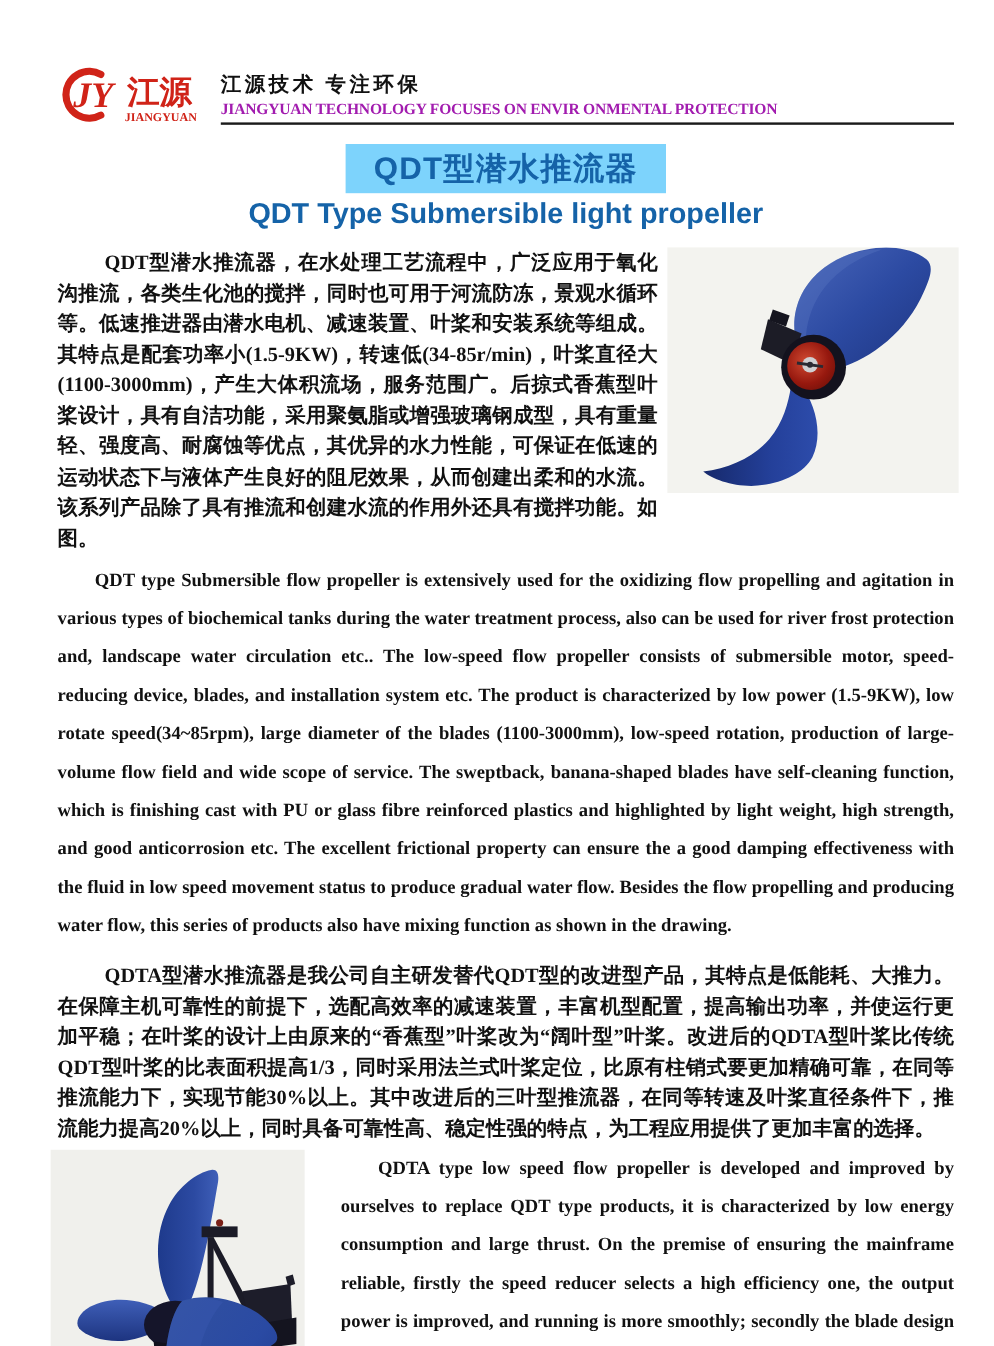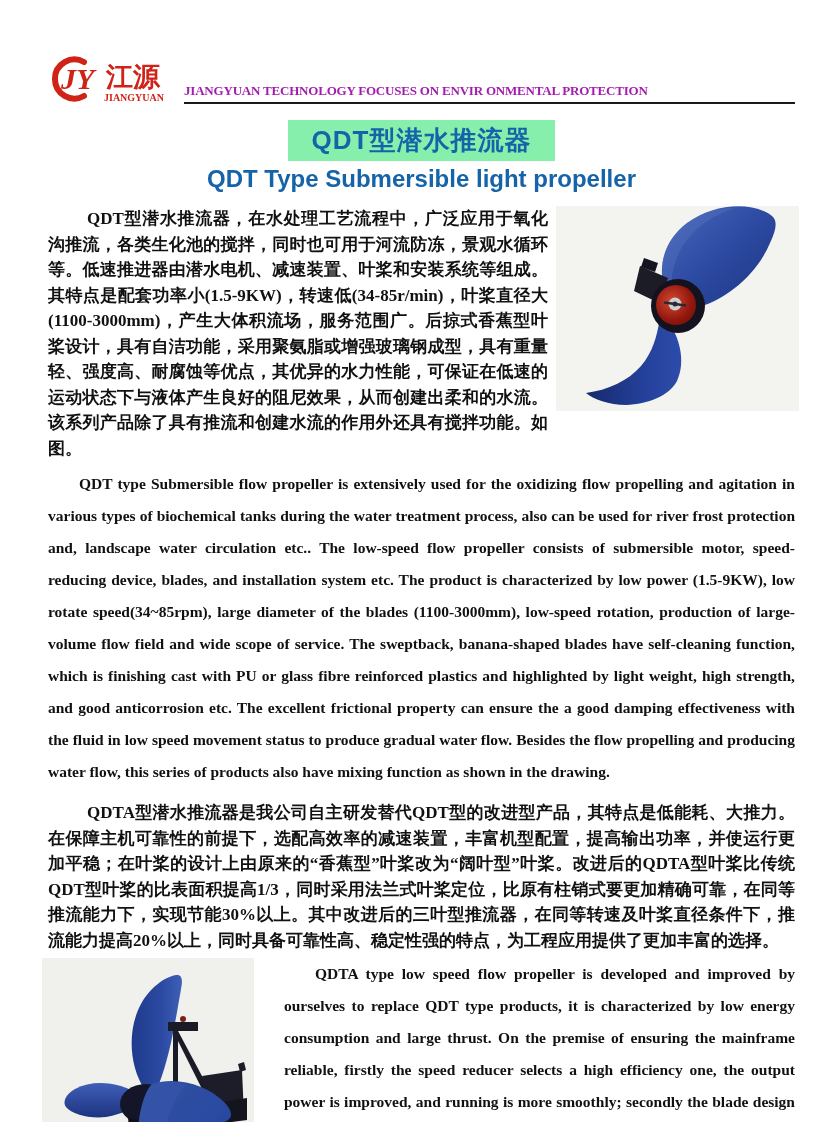--- a/index.html
+++ b/index.html
@@ -16,21 +16,21 @@
   }
   
   .hdr{display:flex;align-items:flex-end;height:50px;justify-content:center;}
   .logo{width:128px;height:52px;position:relative;flex:0 0 auto;}
   .hdr-text{flex:1;margin-left:8px;border-bottom:2px solid #1a1a1a;padding-bottom:3px;}
   .slogan-cn{font-family:"Liberation Serif",serif;font-weight:bold;font-size:17px;letter-spacing:3px;color:#111;}
   .slogan-en{font-family:"Liberation Serif",serif;font-weight:bold;font-size:13px;letter-spacing:-0.2px;color:#a21caf;margin-top:1px;white-space:nowrap;}
   
   .title-block{text-align:center;margin-top:16px;}
   .title-cn{font-family:"Liberation Sans",sans-serif;font-weight:bold;font-size:26px;color:#1563a8;}
-  .title-cn .hl{background:#86efac;padding:3px 24px;display:inline-block;letter-spacing:1px;}
+  .title-cn .hl{background:#7dd3fc;padding:3px 24px;display:inline-block;letter-spacing:1px;}
   .title-en{font-family:"Liberation Sans",sans-serif;font-weight:bold;font-size:24px;color:#1563a8;margin-top:4px;}
   
   .cn-text{
     font-family:"Liberation Serif",serif;font-weight:bold;
     font-size:17px;line-height:25.5px;text-align:justify;
     margin:0;text-indent:2.3em;
   }
   .en-text{
     font-family:"Liberation Serif",serif;font-weight:bold;
     font-size:15.5px;line-height:32px;text-align:justify;
@@ -55,20 +55,21 @@
   <header class="hdr">
     <div class="logo">
       <svg width="128" height="52" viewBox="0 0 128 52">
         <path d="M36,10 A19.5,19.5 0 1 0 36,44" fill="none" stroke="#d02318" stroke-width="6" stroke-linecap="round"></path>
         <text x="13" y="37" font-size="30" font-style="italic" font-weight="bold" fill="#d02318">JY</text>
         <text x="58" y="34" font-size="27" font-weight="bold" fill="#d02318">江源</text>
         <text x="56" y="49" font-size="10" font-weight="bold" fill="#d02318" font-family="Liberation Sans, sans-serif">JIANGYUAN</text>
       </svg>
     </div>
     <div class="hdr-text">
+      <div class="slogan-cn">江源技术 专注环保</div>
       <div class="slogan-en">JIANGYUAN TECHNOLOGY FOCUSES ON ENVIR ONMENTAL PROTECTION</div>
     </div>
   </header>
 
   <div class="title-block">
     <div class="title-cn">
       <span class="hl">QDT型潜水推流器</span>
     </div>
     <div class="title-en">QDT Type Submersible light propeller</div>
   </div>

